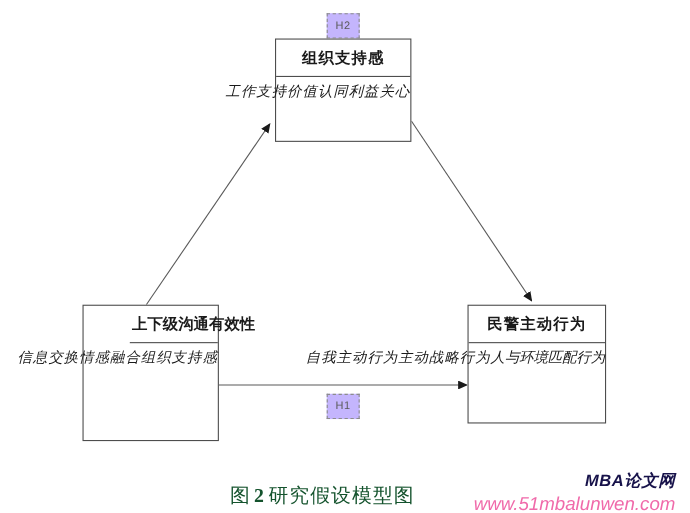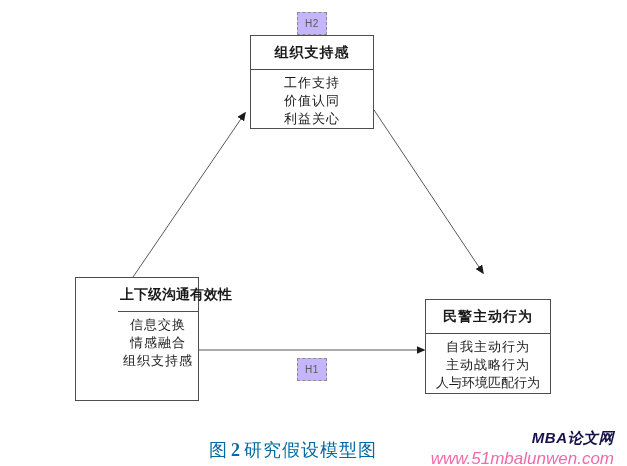--- a/index.html
+++ b/index.html
@@ -24,23 +24,24 @@
     font-size:14px;
     text-align:center;
     padding:8px 2px 7px 2px;
     border-bottom:1px solid #4d4d4d;
     letter-spacing:1px;
     white-space:nowrap;
   }
   .var-box .box-items{
     flex:1;
     display:flex;
-    flex-direction:column;
-    justify-content:flex-start;
+    flex-direction:row;
+    justify-content:flex-end;
     padding:4px 0;
+    font-style:italic;
   }
   .var-box .box-item{
     font-size:13px;
     text-align:center;
     letter-spacing:1px;
     white-space:nowrap;
   }
   .hyp-label{
     position:absolute;
     border:1px dashed #8c8c8c;
@@ -57,21 +58,21 @@
     position:absolute;
     left:0;top:0;width:627px;height:466px;
     pointer-events:none;
   }
   .fig-caption{
     position:absolute;
     left:0;top:438px;width:586px;
     text-align:center;
     font-family:"Liberation Serif","DejaVu Serif",serif;
     font-size:18px;
-    color:#0369a1;
+    color:#14532d;
     letter-spacing:1px;
   }
   .fig-caption .fig-num{font-weight:bold;padding:0 3px;}
   .watermark{
     position:absolute;
     right:13px;top:429px;
     text-align:right;
     font-style:italic;
     line-height:1.25;
   }
@@ -121,21 +122,21 @@
 
   <div class="var-box" style="left:75px;top:277px;width:124px;height:124px;padding-left:42px;">
     <div class="box-title" style="letter-spacing:0;">上下级沟通有效性</div>
     <div class="box-items">
       <div class="box-item">信息交换</div>
       <div class="box-item">情感融合</div>
       <div class="box-item">组织支持感</div>
     </div>
   </div>
 
-  <div class="var-box" style="left:425px;top:277px;width:126px;height:95px;margin-top:22px;">
+  <div class="var-box" style="left:425px;top:277px;width:126px;height:108px;">
     <div class="box-title">民警主动行为</div>
     <div class="box-items">
       <div class="box-item">自我主动行为</div>
       <div class="box-item">主动战略行为</div>
       <div class="box-item" style="letter-spacing:0;">人与环境匹配行为</div>
     </div>
   </div>
 
   <div class="fig-caption">
     <span>图</span><span class="fig-num">2</span><span>研究假设模型图</span>

